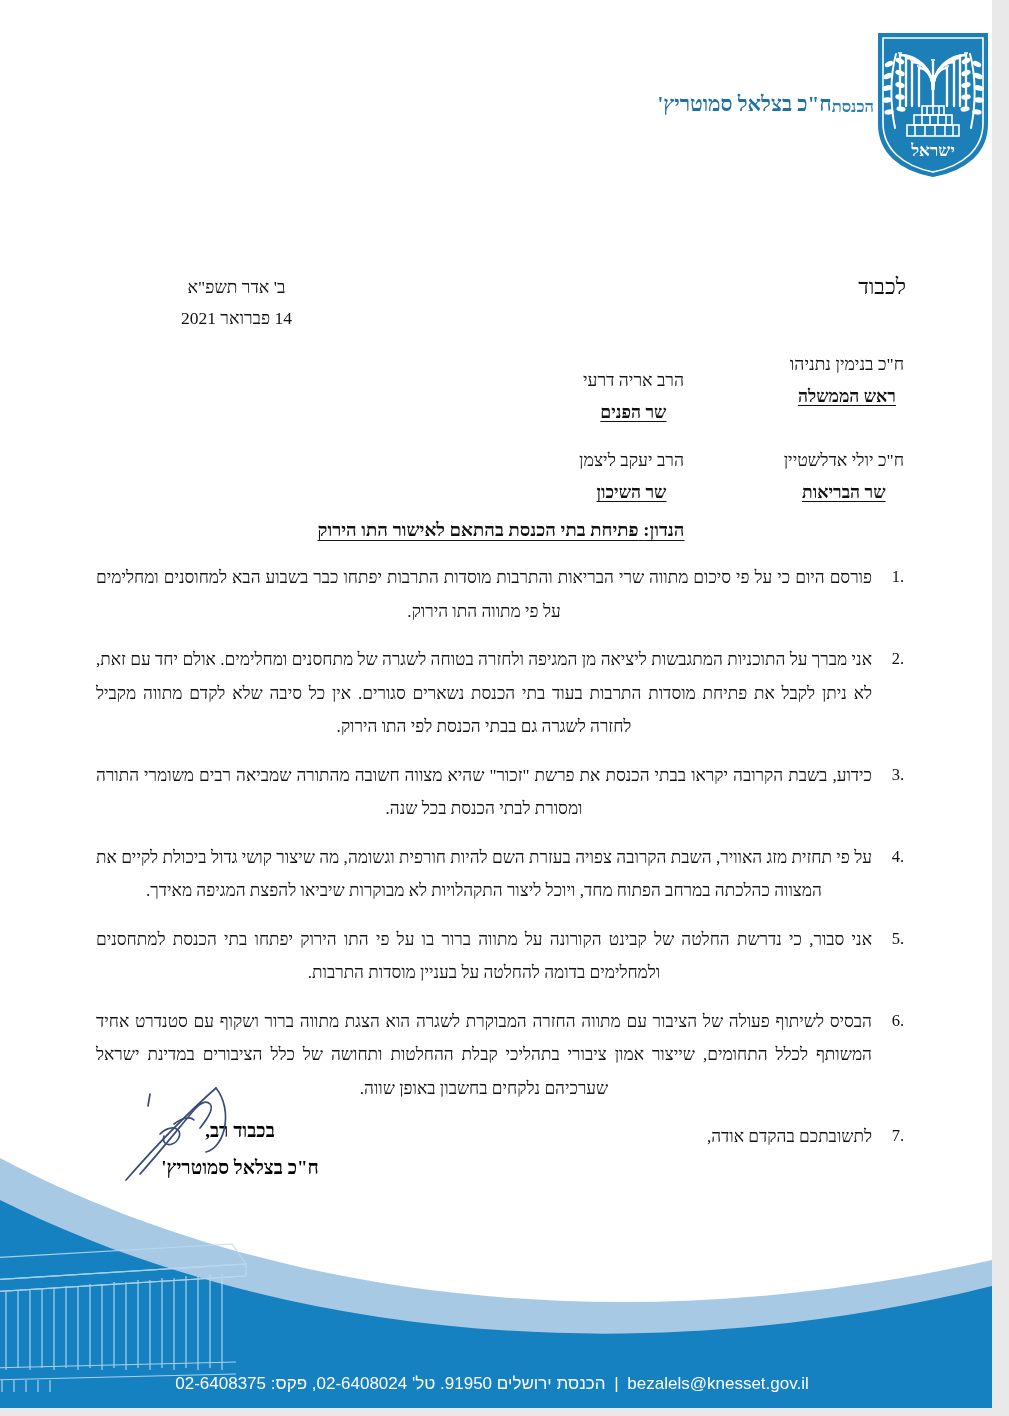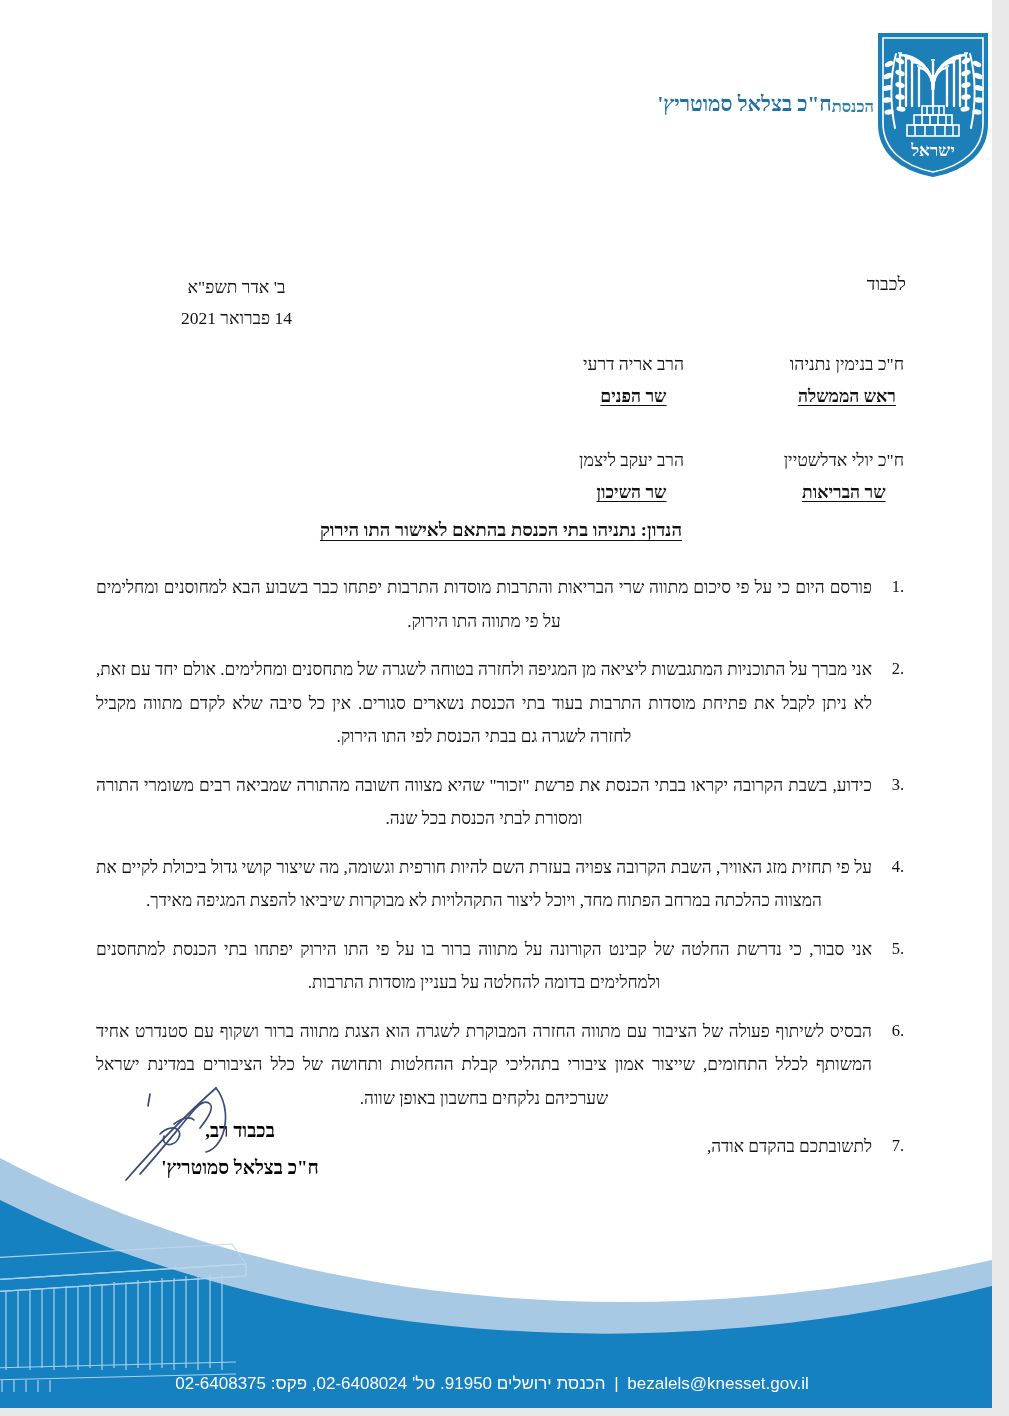--- a/index.html
+++ b/index.html
@@ -86,21 +86,21 @@
     top: 0;
     text-align: center;
     font-size: 17.5px;
     line-height: 1.75;
     white-space: nowrap;
   }
   .lekavod {
     position: absolute;
     right: 0;
     top: 2px;
-    font-size: 18px;
+    font-size: 22px;
   }
   .recipients {
     position: relative;
     margin-top: 6px;
     height: 150px;
   }
   .rcpt {
     position: absolute;
     text-align: center;
     line-height: 1.85;
@@ -108,35 +108,35 @@
     white-space: nowrap;
   }
   .rcpt .name { display: block; }
   .rcpt .title {
     display: block;
     font-weight: bold;
     text-decoration: underline;
     text-underline-offset: 3px;
   }
   .r-pm   { right: 2px;   top: 0px; }
-  .r-moi  { right: 222px; top: 0px; }
+  .r-moi  { right: 222px; top: 16px; }
   .r-hlth { right: 2px;   top: 96px; }
   .r-hous { right: 222px; top: 96px; }
 
   .subject {
     margin-top: 22px;
     text-align: center;
     font-size: 18.5px;
     font-weight: bold;
     text-decoration: underline;
     text-underline-offset: 4px;
   }
 
   ol.clauses {
-    margin: 30px 0 0 0;
+    margin: 20px 0 0 0;
     padding: 0 34px 0 0;
     list-style: none;
     counter-reset: cl;
   }
   ol.clauses li {
     counter-increment: cl;
     position: relative;
     font-size: 17.2px;
     line-height: 1.95;
     text-align: justify;
@@ -343,21 +343,21 @@
           <span class="title">שר הבריאות</span>
         </div>
         <div class="rcpt r-hous">
           <span class="name">הרב יעקב ליצמן</span>
           <span class="title">שר השיכון</span>
         </div>
       </div>
 
       <div class="subject">
         <span>הנדון:</span>
-        <span>נתניהו בתי הכנסת בהתאם לאישור התו הירוק</span>
+        <span>פתיחת בתי הכנסת בהתאם לאישור התו הירוק</span>
       </div>
 
       <ol class="clauses">
         <li>פורסם היום כי על פי סיכום מתווה שרי הבריאות והתרבות מוסדות התרבות יפתחו כבר בשבוע הבא למחוסנים ומחלימים על פי מתווה התו הירוק.</li>
         <li>אני מברך על התוכניות המתגבשות ליציאה מן המגיפה ולחזרה בטוחה לשגרה של מתחסנים ומחלימים. אולם יחד עם זאת, לא ניתן לקבל את פתיחת מוסדות התרבות בעוד בתי הכנסת נשארים סגורים. אין כל סיבה שלא לקדם מתווה מקביל לחזרה לשגרה גם בבתי הכנסת לפי התו הירוק.</li>
         <li>כידוע, בשבת הקרובה יקראו בבתי הכנסת את פרשת "זכור" שהיא מצווה חשובה מהתורה שמביאה רבים משומרי התורה ומסורת לבתי הכנסת בכל שנה.</li>
         <li>על פי תחזית מזג האוויר, השבת הקרובה צפויה בעזרת השם להיות חורפית וגשומה, מה שיצור קושי גדול ביכולת לקיים את המצווה כהלכתה במרחב הפתוח מחד, ויוכל ליצור התקהלויות לא מבוקרות שיביאו להפצת המגיפה מאידך.</li>
         <li>אני סבור, כי נדרשת החלטה של קבינט הקורונה על מתווה ברור בו על פי התו הירוק יפתחו בתי הכנסת למתחסנים ולמחלימים בדומה להחלטה על בעניין מוסדות התרבות.</li>
         <li>הבסיס לשיתוף פעולה של הציבור עם מתווה החזרה המבוקרת לשגרה הוא הצגת מתווה ברור ושקוף עם סטנדרט אחיד המשותף לכלל התחומים, שייצור אמון ציבורי בתהליכי קבלת ההחלטות ותחושה של כלל הציבורים במדינת ישראל שערכיהם נלקחים בחשבון באופן שווה.</li>
         <li class="short">לתשובתכם בהקדם אודה,</li>

